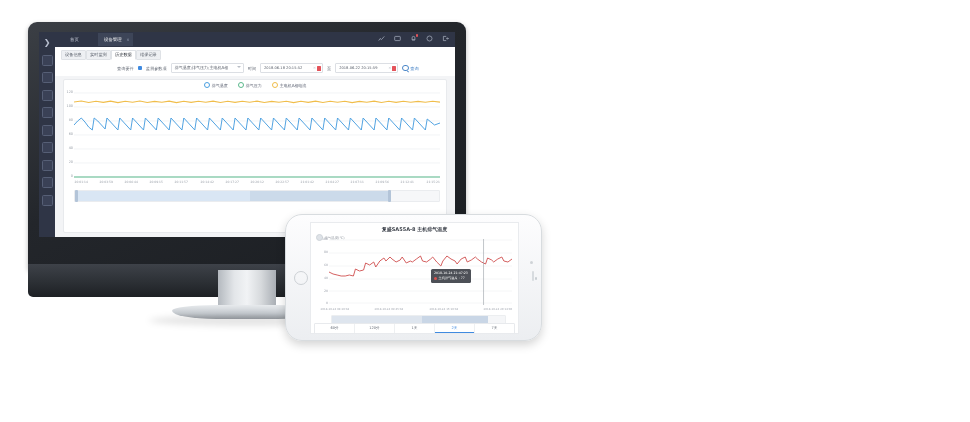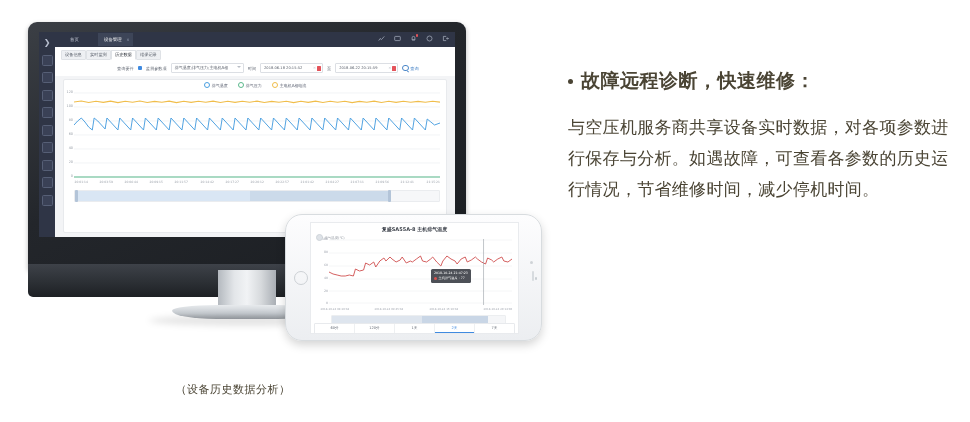--- a/index.html
+++ b/index.html
@@ -436,23 +436,15 @@
       <div class="ph-tabs">
         <div class="ph-tab">60分</div>
         <div class="ph-tab">120分</div>
         <div class="ph-tab">1天</div>
         <div class="ph-tab sel">2天</div>
         <div class="ph-tab">7天</div>
       </div>
     </div>
   </div>
 
-  <div class="caption">（设备历史数据分析）</div>
-
-  <div class="copy">
-    <div class="copy-head">
-      <span class="bullet"></span>
-      <span>故障远程诊断，快速维修：</span>
-    </div>
-    <div class="copy-body">与空压机服务商共享设备实时数据，对各项参数进行保存与分析。如遇故障，可查看各参数的历史运行情况，节省维修时间，减少停机时间。</div>
-  </div>
+
 
 </div>
 
 </body></html>

